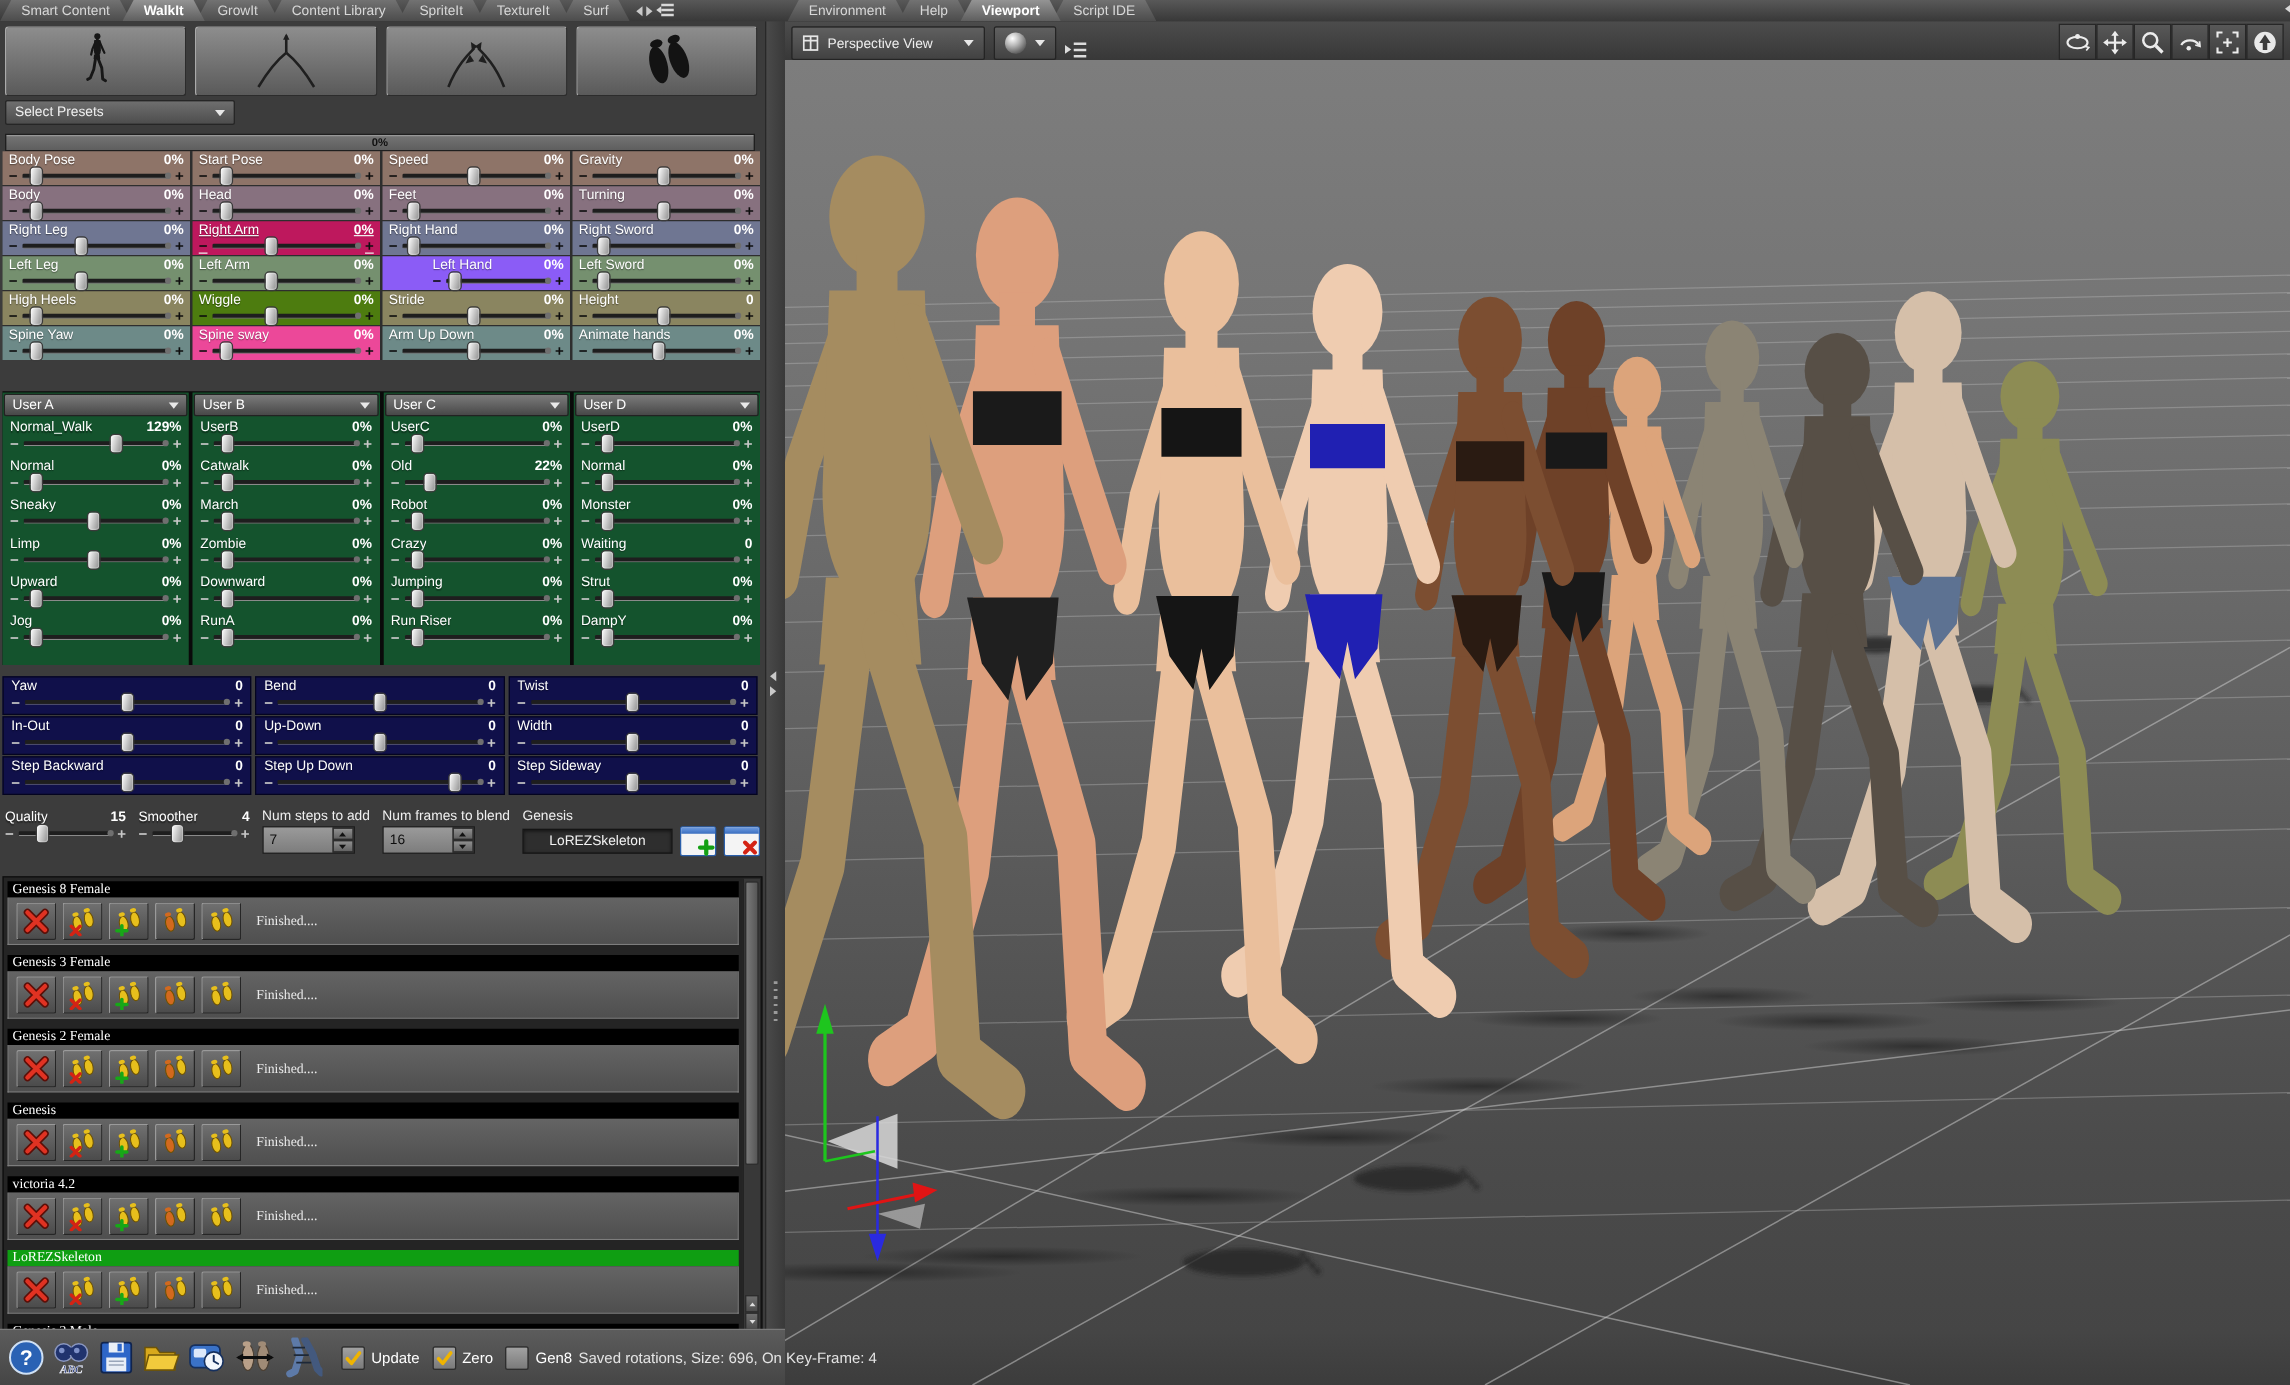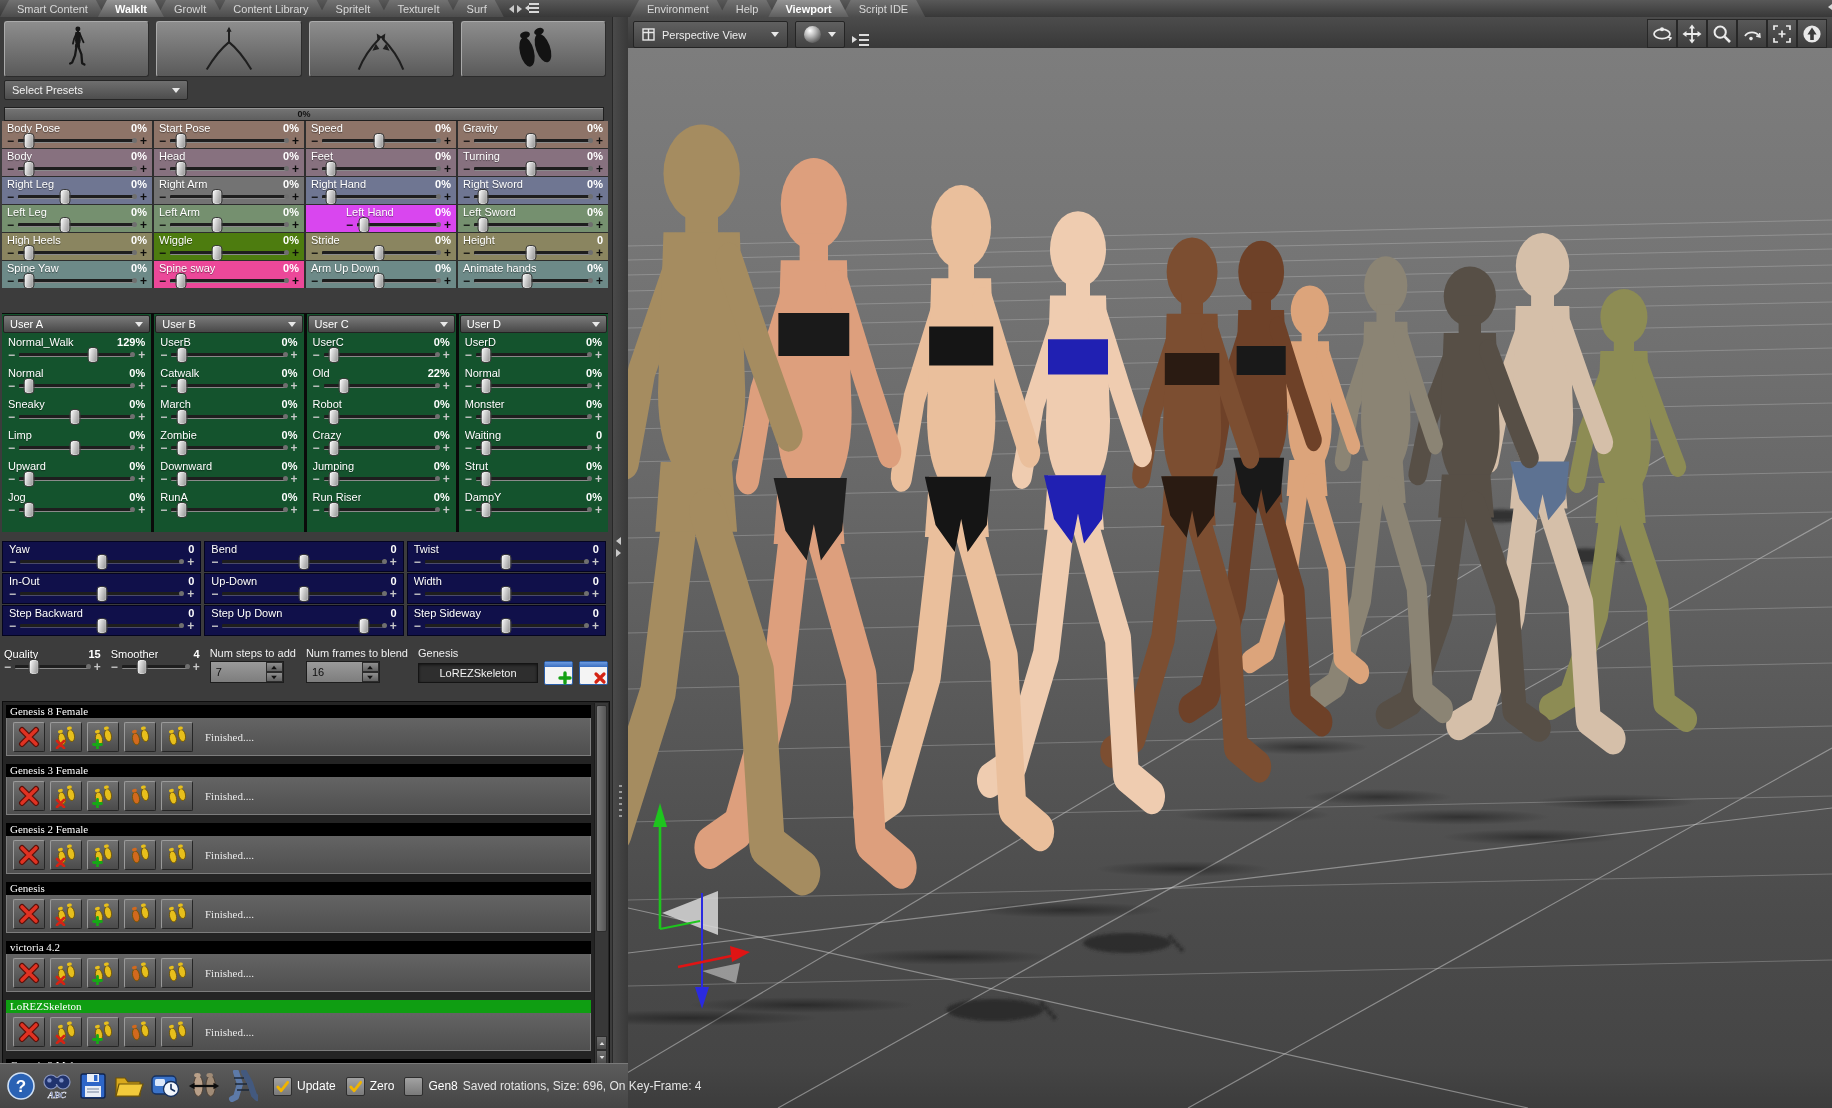--- a/index.html
+++ b/index.html
@@ -397,21 +397,21 @@
             </div>
             <div class="sl-track">
               <span class="sg">−</span>
               <span class="sl-rail">
                 <i class="sl-thumb" style="left: 40%;"></i>
               </span>
               <span class="sg">+</span>
             </div>
           </div>
         </div>
-        <div class="mcell" style="background: #737373;">
+        <div class="mcell" style="background: #be185d; text-decoration: underline;">
           <div class="sl tint">
             <div class="sl-top">
               <span class="sl-lab">Right Arm</span>
               <span class="sl-val">0%</span>
             </div>
             <div class="sl-track">
               <span class="sg">−</span>
               <span class="sl-rail">
                 <i class="sl-thumb" style="left: 40%;"></i>
               </span>
@@ -472,21 +472,21 @@
             </div>
             <div class="sl-track">
               <span class="sg">−</span>
               <span class="sl-rail">
                 <i class="sl-thumb" style="left: 40%;"></i>
               </span>
               <span class="sg">+</span>
             </div>
           </div>
         </div>
-        <div class="mcell" style="background: #d946ef; padding-left: 40px;">
+        <div class="mcell" style="background: #8b5cf6; padding-left: 40px;">
           <div class="sl tint">
             <div class="sl-top">
               <span class="sl-lab">Left Hand</span>
               <span class="sl-val">0%</span>
             </div>
             <div class="sl-track">
               <span class="sg">−</span>
               <span class="sl-rail">
                 <i class="sl-thumb" style="left: 8%;"></i>
               </span>

